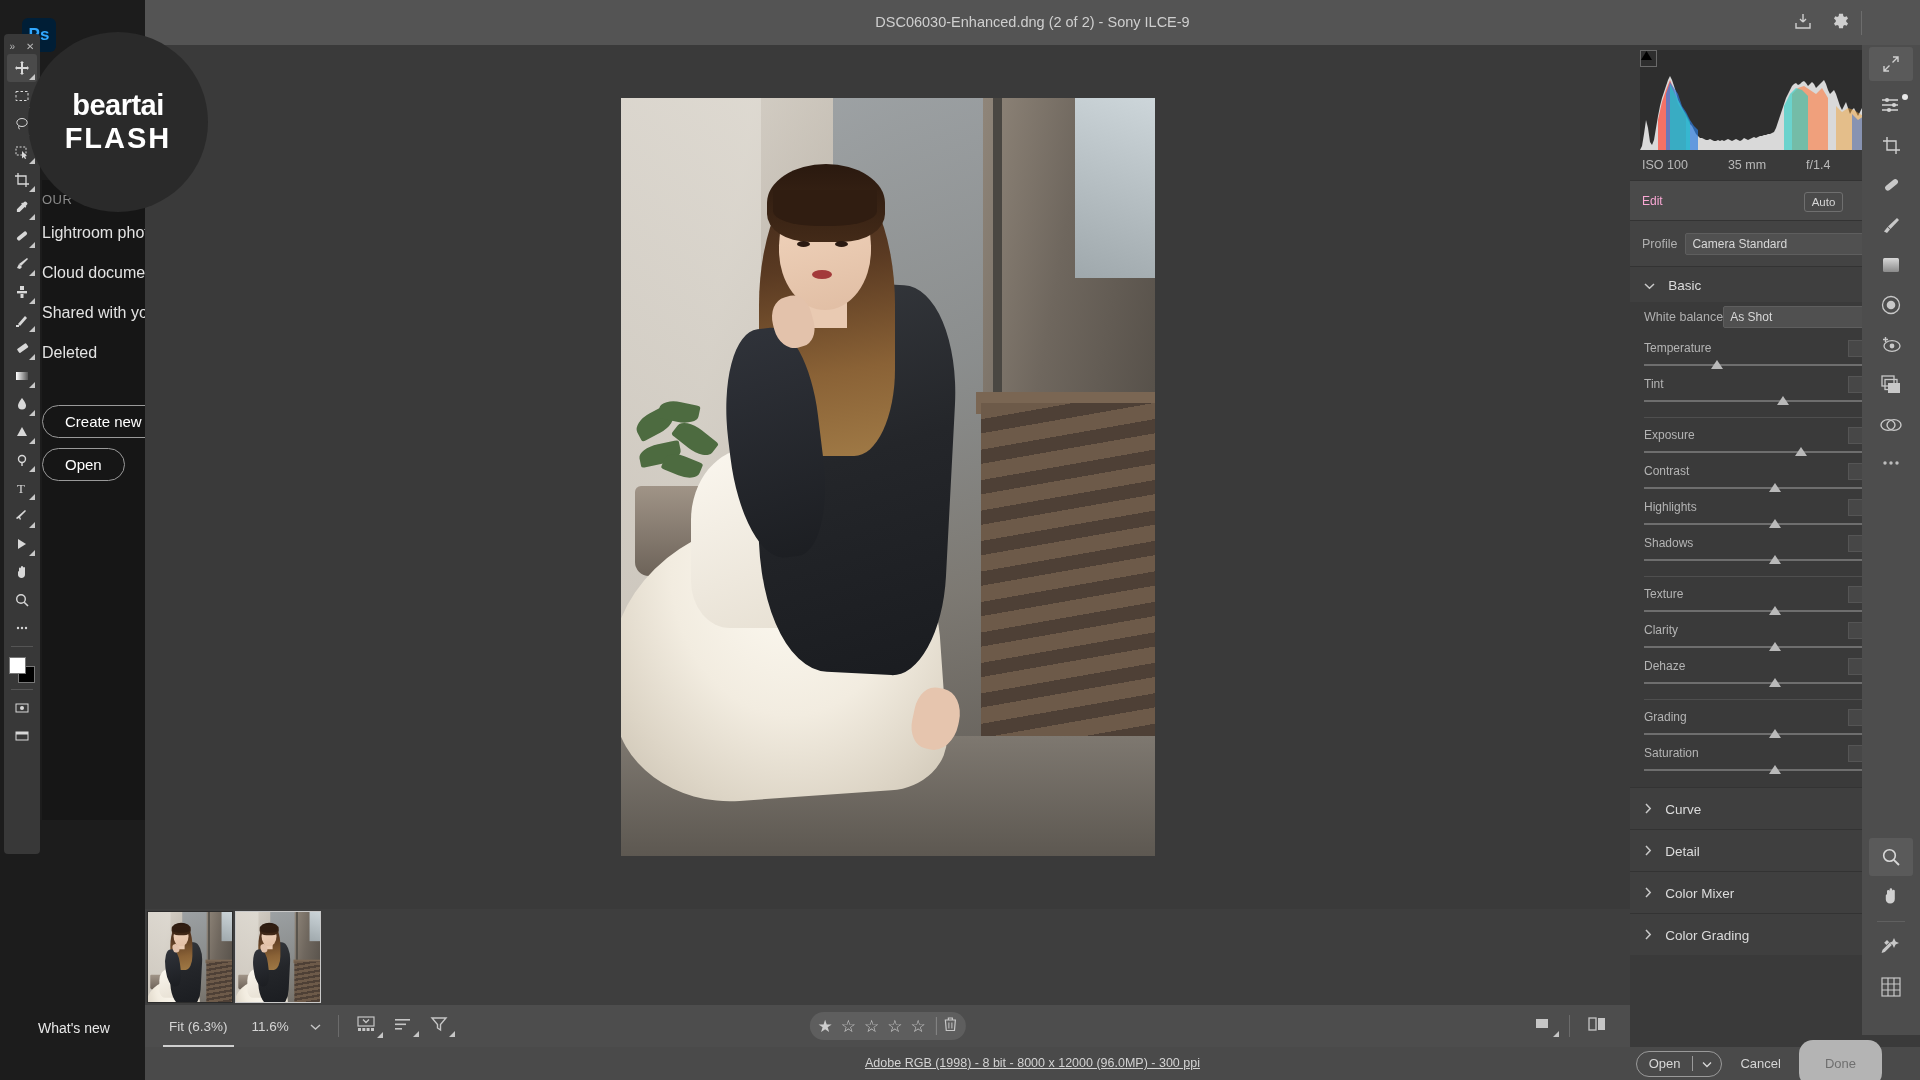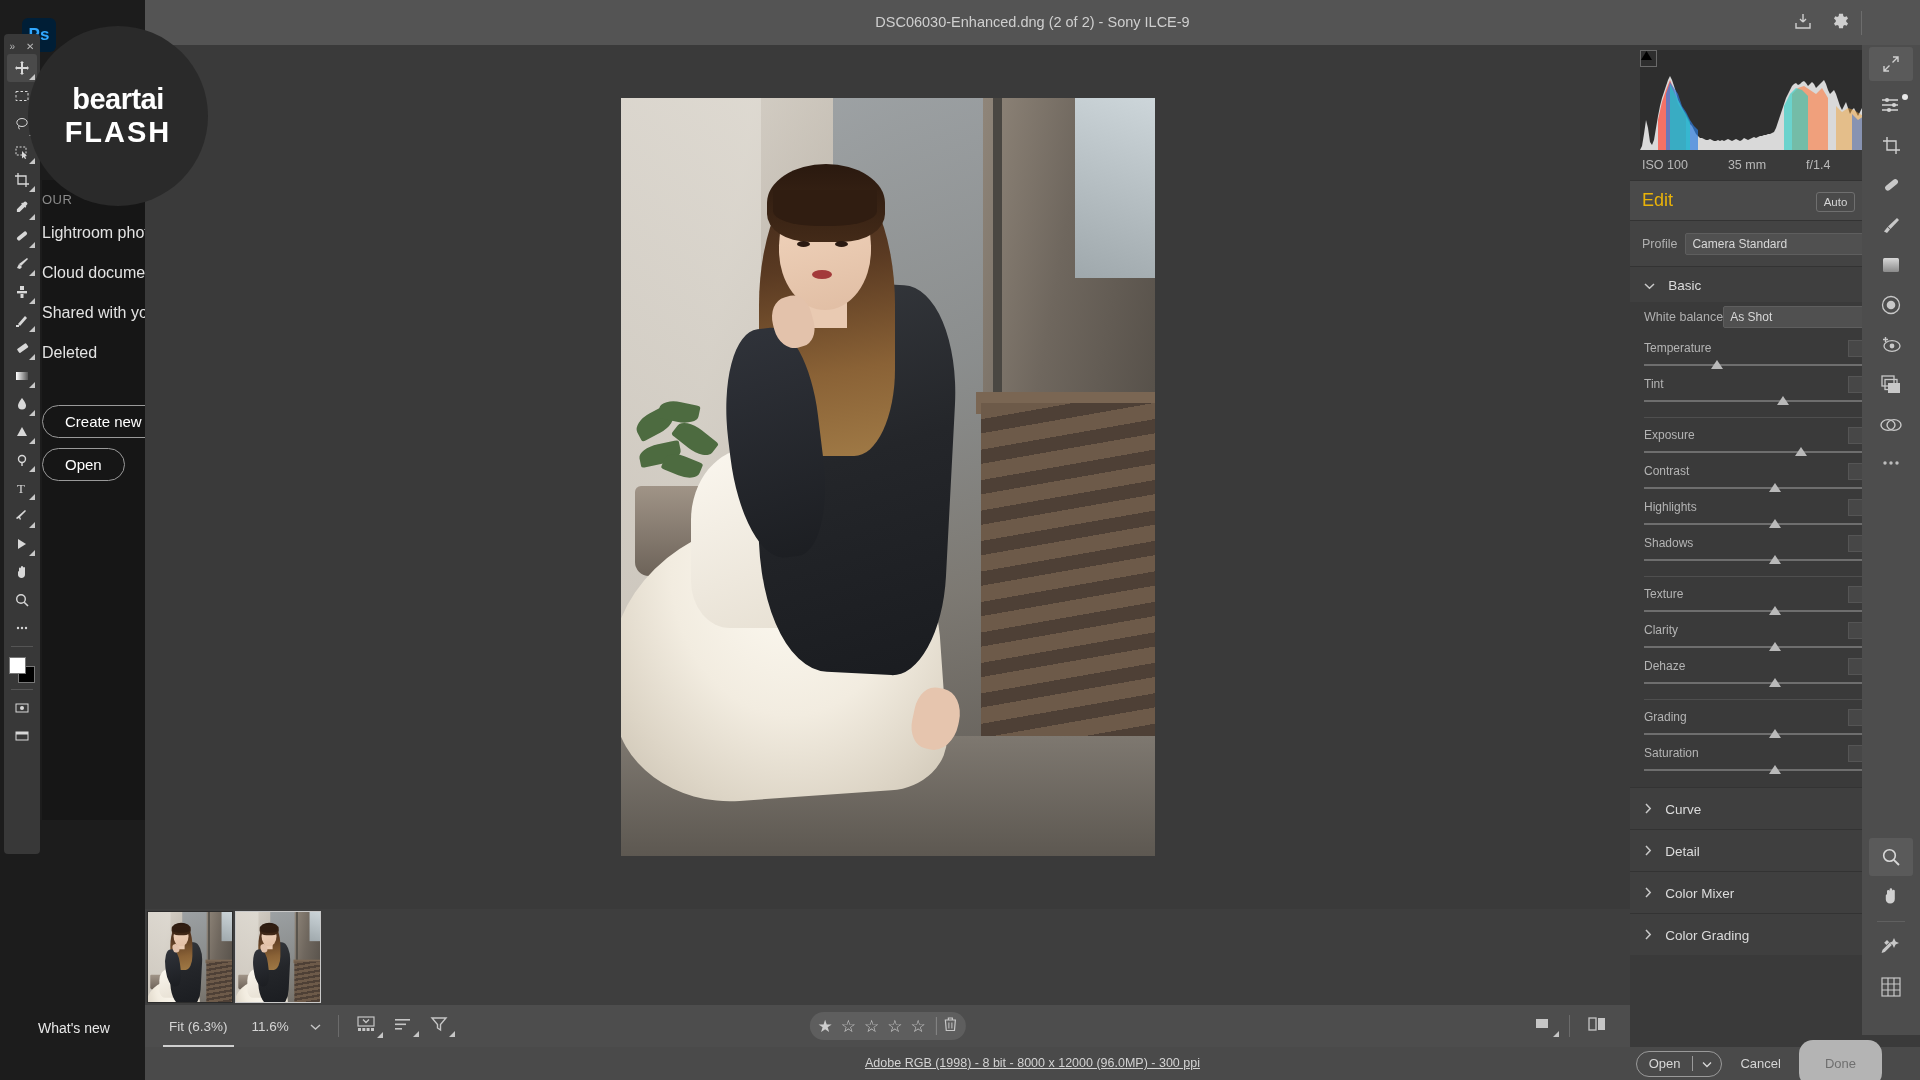--- a/index.html
+++ b/index.html
@@ -151,22 +151,22 @@
   
   .acr-right { position:absolute; right:0; top:0; width:290px; bottom:33px; background:#3a3a3a; }
   .histo { width:255px; height:100px; margin:5px 10px 0 10px; background:#2e2e2e; position:relative; }
   .histo svg { position:absolute; inset:0; }
   .hcorner { position:absolute; width:17px; height:17px; background:#2e2e2e; border:1px solid #6a6a6a;
      display:flex; align-items:center; justify-content:center; }
   .exifrow { height:30px; display:flex; align-items:center; color:#b9b9b9; font-size:12.5px;
      padding:0 12px; justify-content:space-between; }
   .editbar { height:40px; background:#4a4a4a; display:flex; align-items:center;
      padding:0 12px; justify-content:space-between; border-top:1px solid #333; }
-  .editbar .title { color:#eab308; font-size:18px; }
-  .tbtn { border:1px solid #6f6f6f; border-radius:3px; color:#d5d5d5; font-size:11.5px; padding:3px 7px; margin-left:6px; }
+  .editbar .title { color:#f9a8d4; font-size:12px; }
+  .tbtn { border:1px solid #6f6f6f; border-radius:3px; color:#d5d5d5; font-size:11.5px; padding:3px 7px; margin-left:18px; }
   .profrow { height:46px; background:#434343; display:flex; align-items:center; padding:0 12px; gap:8px; border-top:1px solid #333;}
   .lbl-s { color:#b0b0b0; font-size:12.5px; }
   .sel-box { background:#505050; border:1px solid #5e5e5e; border-radius:2px; height:22px;
      display:flex; align-items:center; justify-content:space-between; padding:0 6px; color:#d8d8d8; font-size:12px; }
   .secthdr { height:36px; display:flex; align-items:center; justify-content:space-between;
      padding:0 14px; border-top:1px solid #333; background:#3f3f3f; }
   .secthdr .nm { color:#dcdcdc; font-size:13.5px; }
   .chev { color:#c9c9c9; font-size:12px; margin-right:10px; }
   .eye-ic { color:#b5b5b5; }
   .sliders { padding:6px 14px 8px 14px; }
@@ -179,21 +179,21 @@
   .track .bar { position:absolute; left:0; right:0; top:6px; height:2px; background:#6e6e6e; }
   .track .knob { position:absolute; top:2px; width:0; height:0;
      border-left:6px solid transparent; border-right:6px solid transparent; border-bottom:9px solid #b9b9b9; }
   .grp-sep { height:1px; background:#4f4f4f; margin:9px 0 7px 0; }
   .wbrow { display:flex; align-items:center; gap:0; padding:0 14px; height:30px; }
   .pscroll { position:absolute; right:0; top:190px; width:10px; bottom:40px; background:#333; }
   .pscroll .thumb { position:absolute; left:2px; top:0; width:6px; height:470px; background:#6e6e6e; border-radius:3px; }
   .scrarrow { color:#aaa; font-size:9px; text-align:center; }
 
   
-  .wm { position:absolute; left:28px; top:26px; width:180px; height:180px; border-radius:50%;
+  .wm { position:absolute; left:28px; top:32px; width:180px; height:180px; border-radius:50%;
      background:#2a2a2a; display:flex; flex-direction:column; align-items:center; justify-content:center;
      color:#fff; }
   .wm .l1 { font-size:29px; font-weight:bold; letter-spacing:-.5px; }
   .wm .l2 { font-size:29px; font-weight:bold; letter-spacing:2px; }
 </style>
 </head>
 <body>
 
 <div id="root">
 

